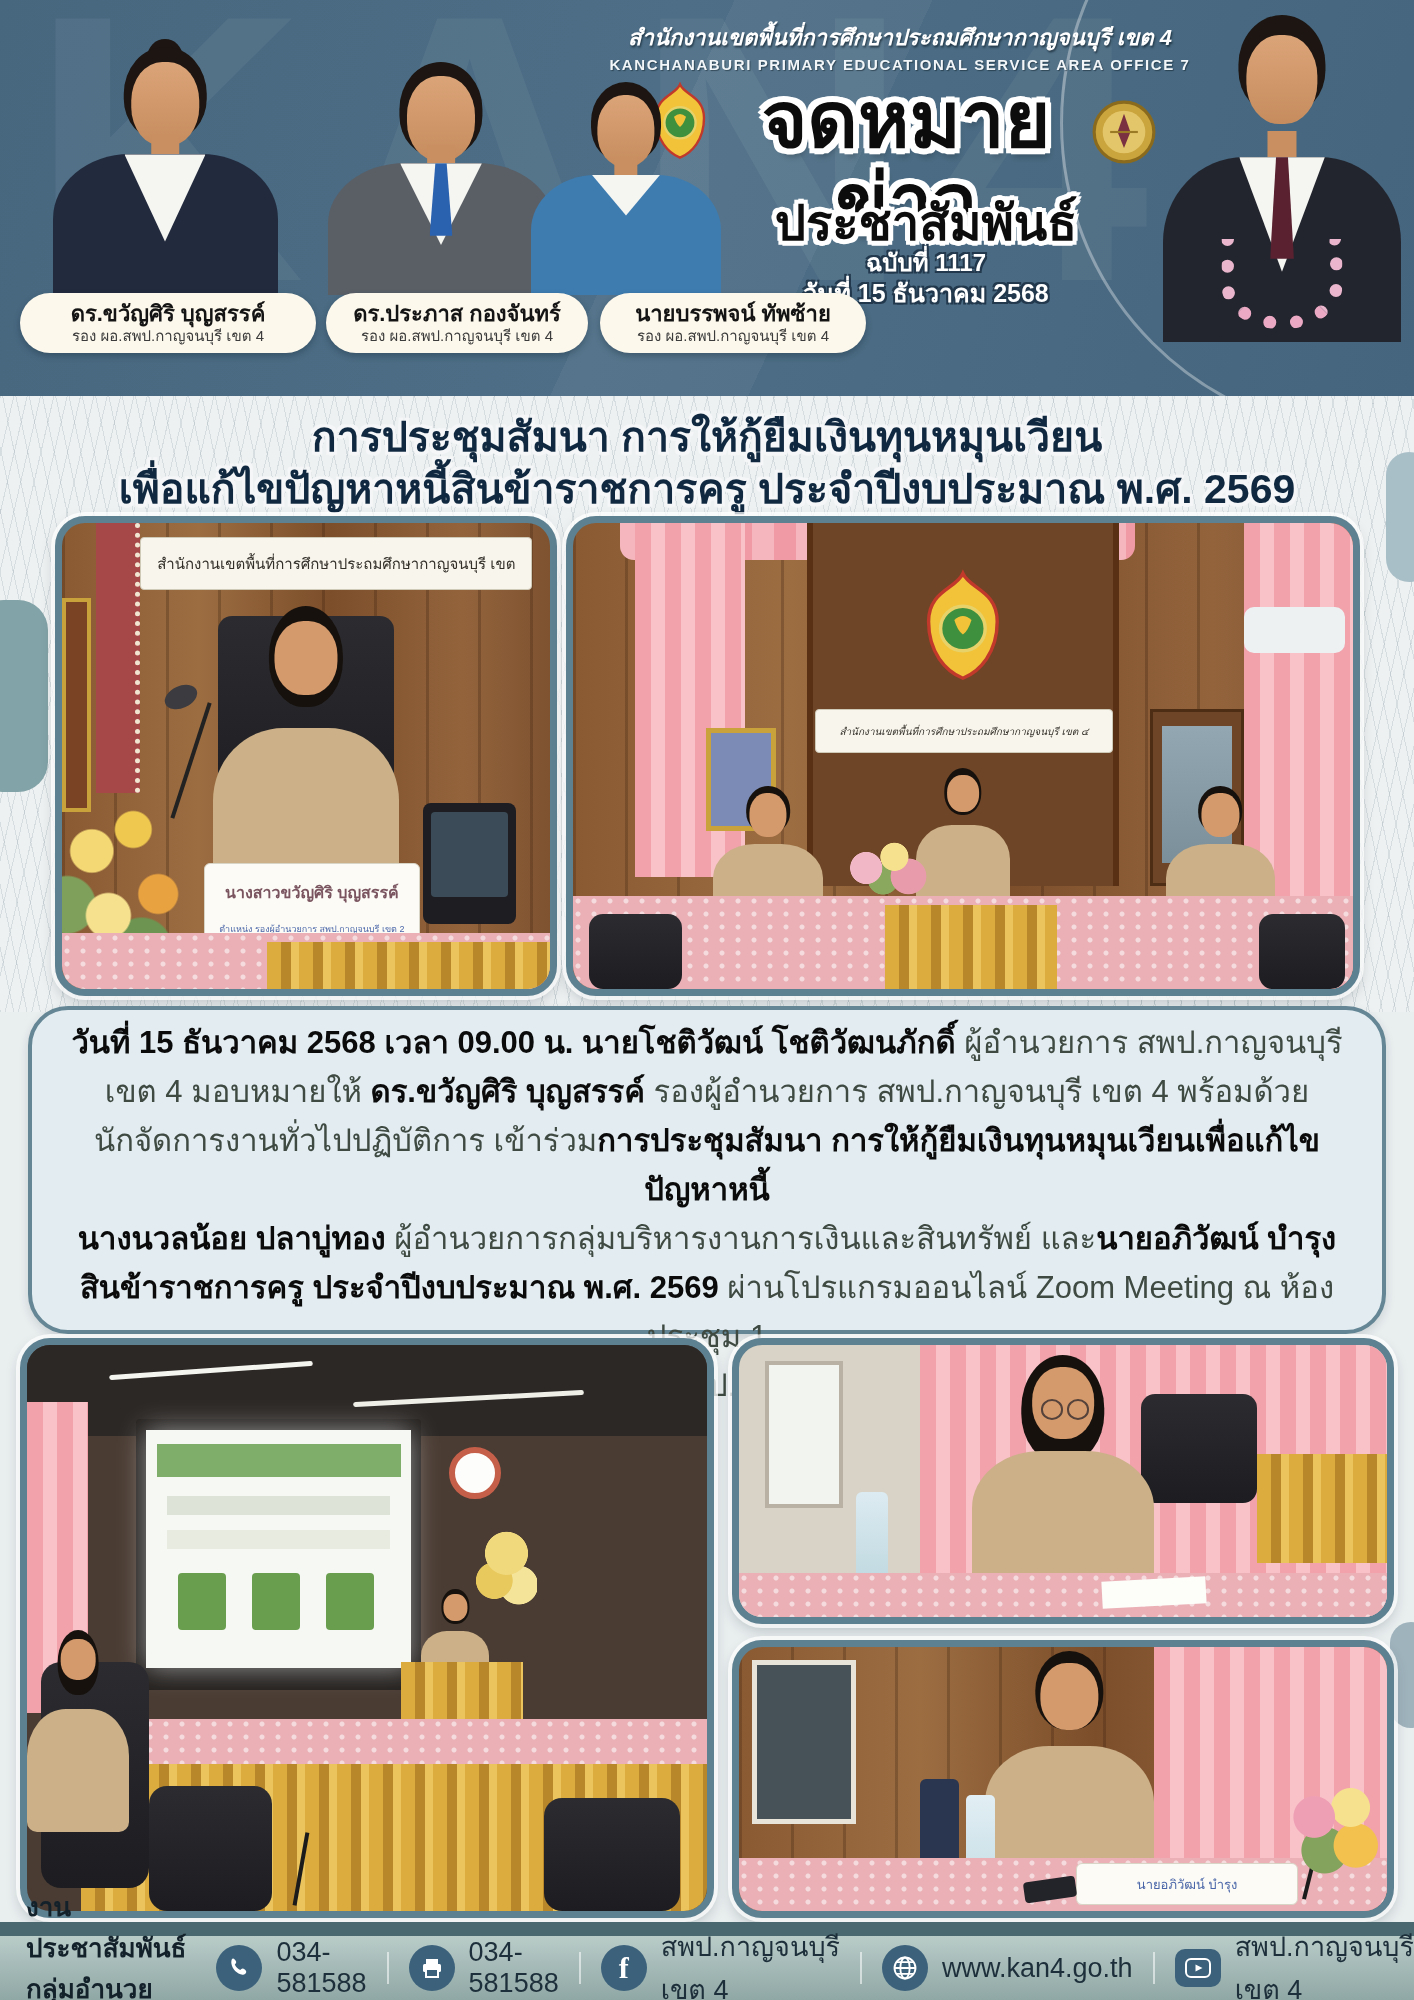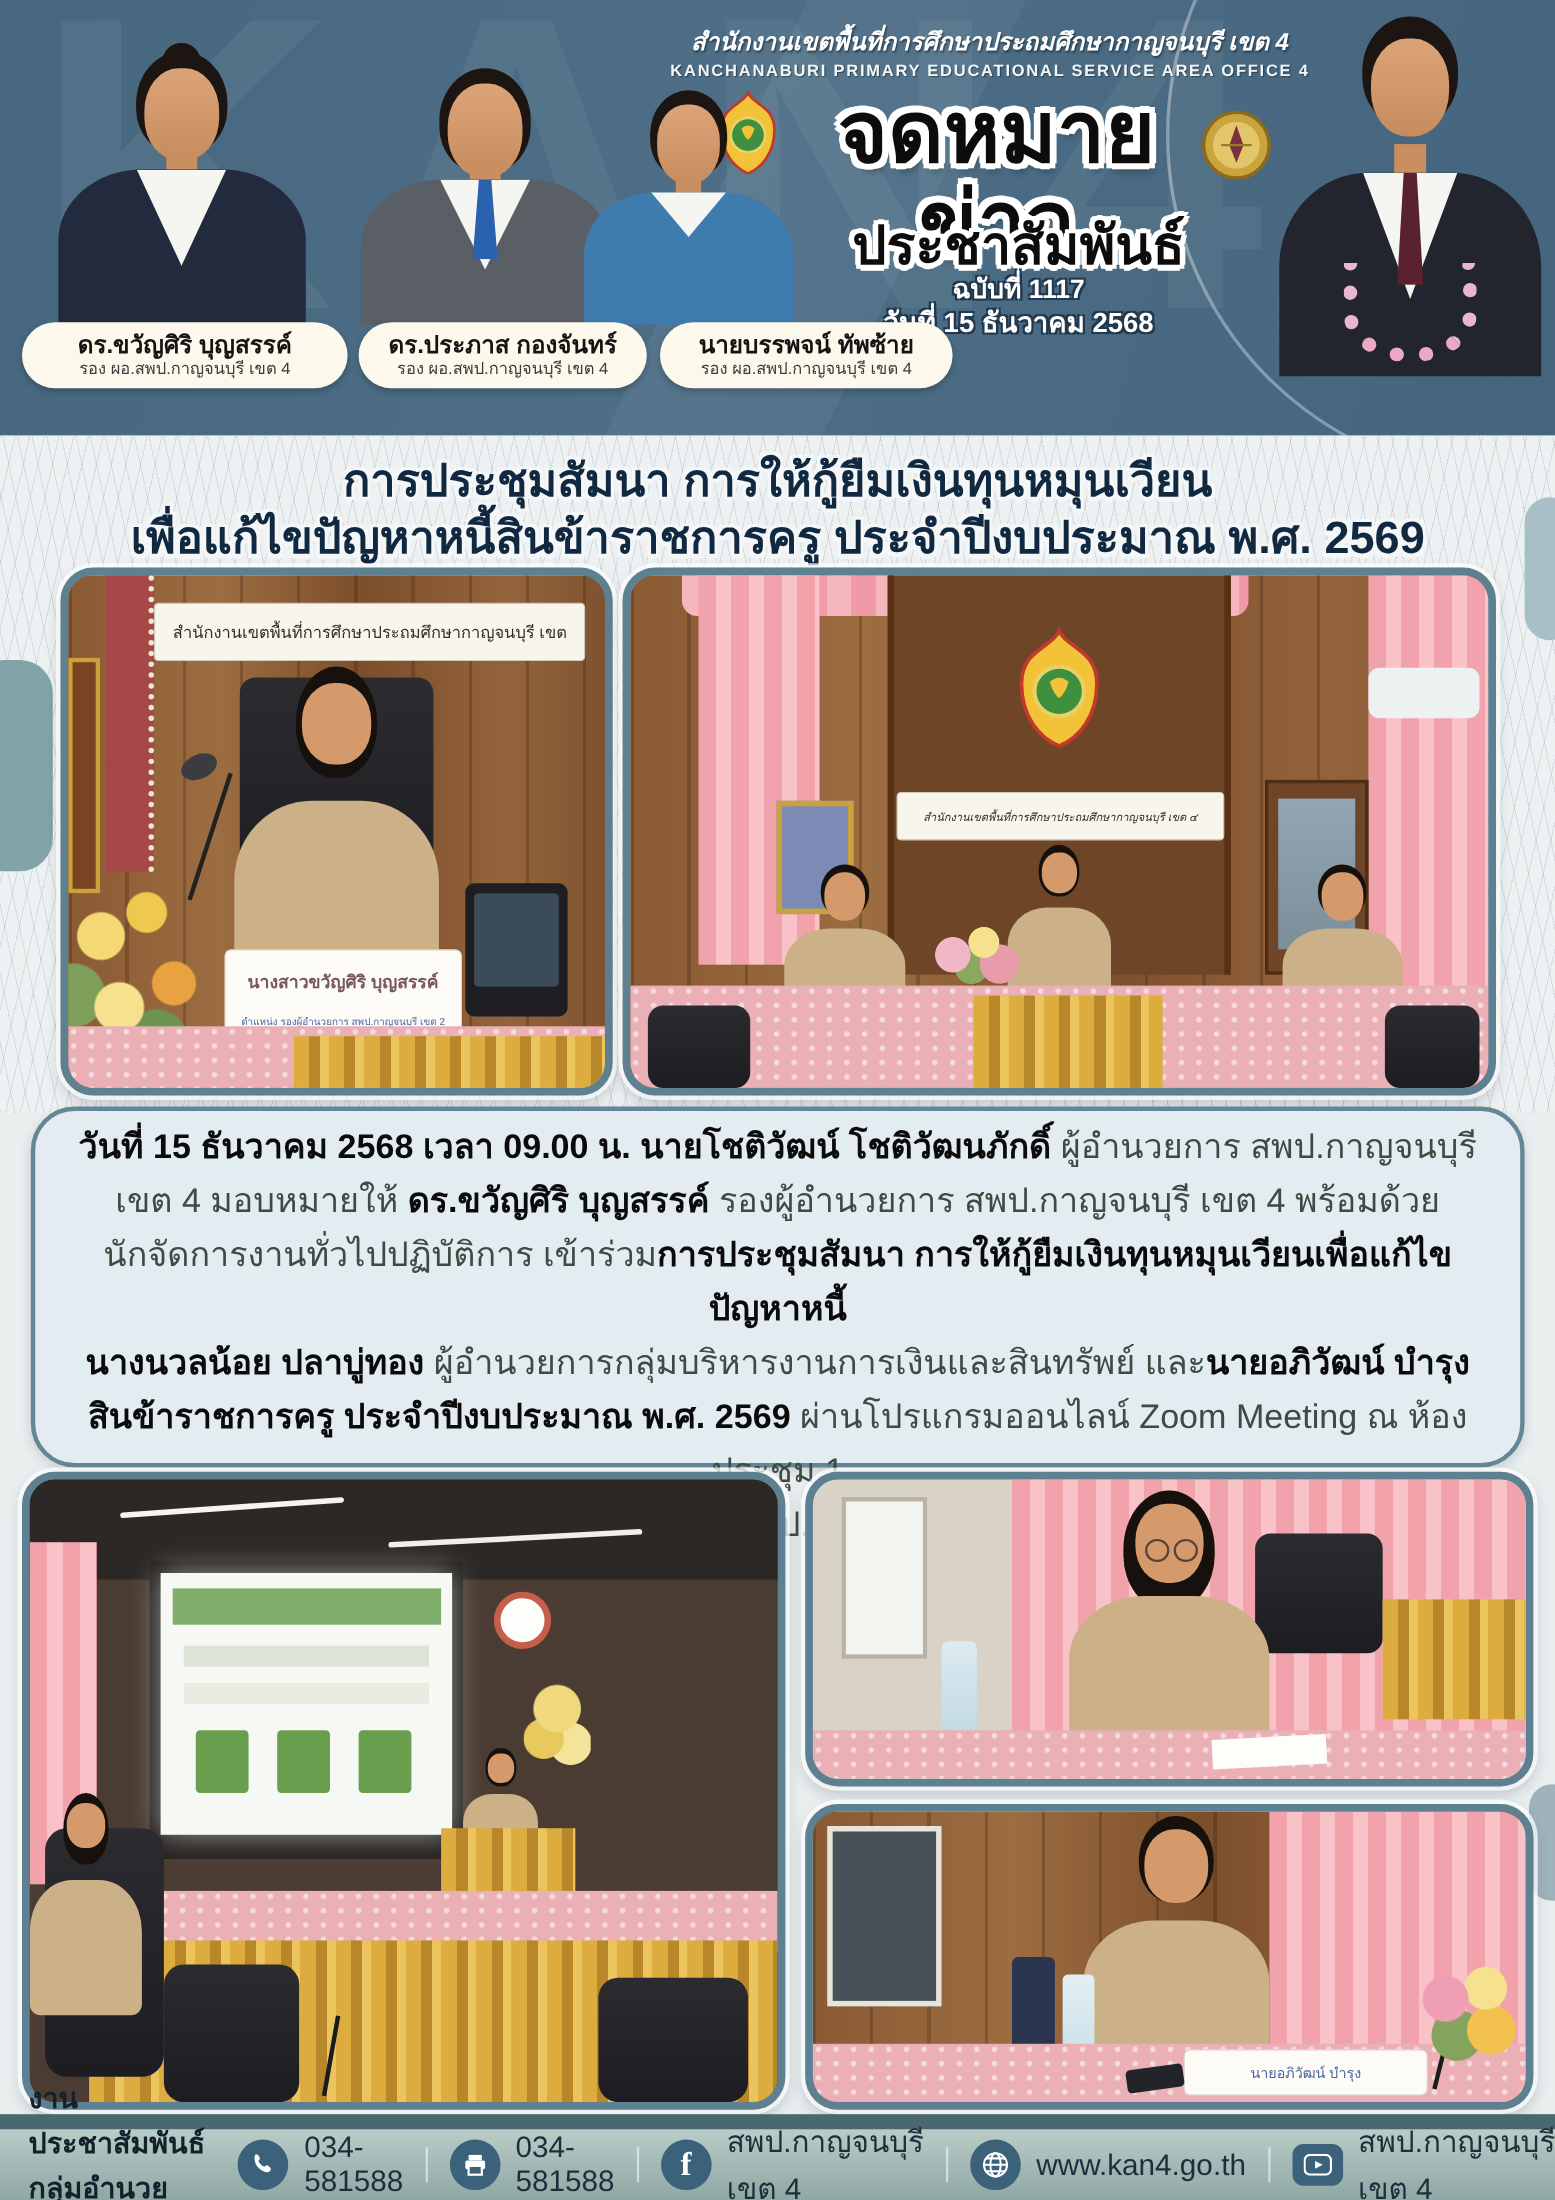--- a/index.html
+++ b/index.html
@@ -43,21 +43,21 @@
   .headline{position:absolute;left:0;width:1414px;text-align:center;font-size:41px;font-weight:900;color:#102940;
     text-shadow:-3px -3px 0 #f4f6f7,3px -3px 0 #f4f6f7,-3px 3px 0 #f4f6f7,3px 3px 0 #f4f6f7,0 4px 0 #f4f6f7;}
 
   
   .photo{position:absolute;border:7px solid #5e8191;border-radius:30px;overflow:hidden;background:#6b6b6b;box-shadow:0 0 0 4px rgba(255,255,255,.75),0 6px 14px rgba(30,50,60,.25);}
   .wood{background:linear-gradient(90deg,#8a5a33,#9c6d41 28%,#7c4e2a 55%,#93643c 82%,#7f5230);background-image:repeating-linear-gradient(90deg,rgba(58,33,15,.28) 0 3px,transparent 3px 52px),linear-gradient(90deg,#8a5a33,#9c6d41 28%,#7c4e2a 55%,#93643c 82%,#7f5230);}
   .curtain{background:repeating-linear-gradient(90deg,#f1a2ab 0 16px,#f8c2c8 16px 30px);}
   .valance{background:repeating-linear-gradient(90deg,#f6b6be 0 22px,#f09aa5 22px 44px);border-radius:0 0 14px 14px;}
   .lace{background-color:#eab0b6;background-image:radial-gradient(circle at 5px 5px,rgba(255,255,255,.55) 2px,transparent 3px);background-size:16px 13px;}
   .gold{background:repeating-linear-gradient(90deg,#dcac3e 0 14px,#b8872a 14px 24px,#ebc45e 24px 32px);}
-  .signw{background:#f8f5ec;border:1px solid #cfc9b8;border-radius:4px;display:flex;align-items:center;justify-content:center;text-align:center;color:#33302a;margin-top:11px;}
+  .signw{background:#f8f5ec;border:1px solid #cfc9b8;border-radius:4px;display:flex;align-items:center;justify-content:center;text-align:center;color:#33302a;}
   .chair{background:linear-gradient(#2c2c30,#1d1d21);border-radius:14px;}
   .mfig{position:absolute;}
   .mfig .h{position:absolute;left:50%;top:0;transform:translateX(-50%);width:34%;aspect-ratio:.85;background:#d59a6c;border-radius:46%;}
   .mfig .hr{position:absolute;left:50%;top:-5%;transform:translateX(-50%);width:40%;height:34%;background:#17110d;border-radius:50% 50% 46% 46%;}
   .mfig .b{position:absolute;left:0;right:0;bottom:0;height:64%;background:#cbb088;border-radius:38% 38% 10px 10px;}
   .plate{background:#fcfbf6;border:1px solid #d8d4c6;border-radius:6px;display:flex;flex-direction:column;align-items:center;justify-content:center;}
 
   
   #bodyband{position:absolute;left:28px;top:1006px;width:1350px;height:320px;background:#e2ecf1;border:4px solid #648695;border-radius:40px;box-shadow:0 4px 10px rgba(40,60,70,.15);}
   #bodytext{position:absolute;left:57px;top:1018px;width:1300px;text-align:center;font-size:31px;line-height:49px;color:#3e4a42;}
@@ -81,21 +81,21 @@
 <body>
 
 <div id="poster">
 
   <div id="header">
     <div class="wm">KAN4</div>
     <div class="streak"></div>
     <div class="arc"></div>
 
     <div class="office-th">สำนักงานเขตพื้นที่การศึกษาประถมศึกษากาญจนบุรี เขต 4</div>
-    <div class="office-en">KANCHANABURI PRIMARY EDUCATIONAL SERVICE AREA OFFICE 4</div>
+    <div class="office-en">KANCHANABURI PRIMARY EDUCATIONAL SERVICE AREA OFFICE 7</div>
 
     <svg class="abs" style="left:650px;top:82px;width:60px;height:78px;" viewBox="0 0 100 126">
       <path d="M50 2 C58 20 90 22 90 58 C90 94 70 116 50 124 C30 116 10 94 10 58 C10 22 42 20 50 2Z" fill="#f2c338" stroke="#c0392b" stroke-width="4"></path>
       <circle cx="50" cy="66" r="26" fill="#3e8f3e" stroke="#e7d26a" stroke-width="4"></circle>
       <path d="M40 56 q10 -9 20 0 q-4 13 -10 17 q-6 -4 -10 -17" fill="#f2c338"></path>
     </svg>
 
     <div class="big-title">จดหมายข่าว</div>
 
     <svg class="abs" style="left:1092px;top:100px;width:64px;height:64px;" viewBox="0 0 60 60">

